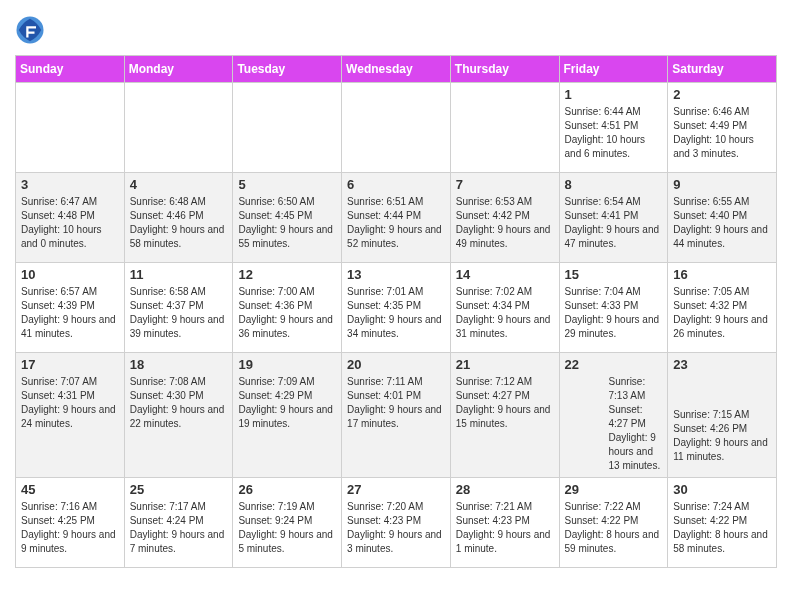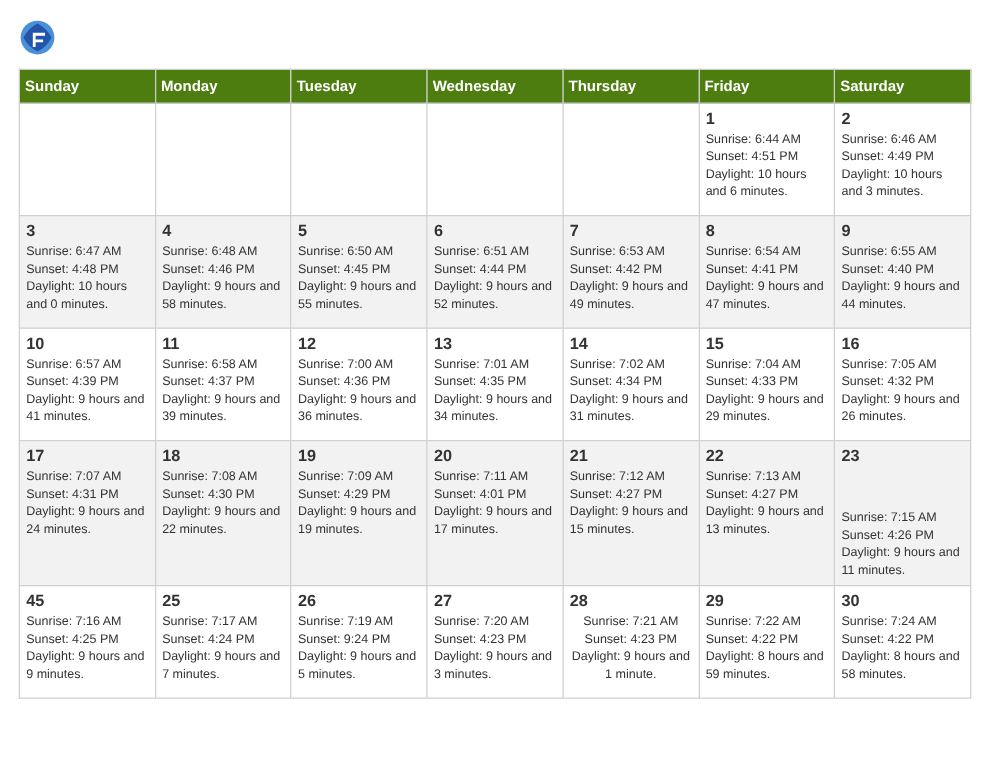--- a/index.html
+++ b/index.html
@@ -8,21 +8,21 @@
     .header { display: flex; justify-content: space-between; align-items: flex-start; margin-bottom: 10px; }
     .logo { display: flex; align-items: center; }
     .logo-text { display: flex; flex-direction: column; }
     .logo-general { font-size: 18px; font-weight: bold; color: #333; }
     .logo-blue { font-size: 18px; font-weight: bold; color: #4a90d9; }
     .logo-icon { width: 30px; height: 30px; margin-right: 5px; }
     .title-block { text-align: right; }
     .month-title { font-size: 32px; font-weight: normal; color: #333; }
     .location { font-size: 15px; color: #555; }
     table { width: 100%; border-collapse: collapse; table-layout: fixed; }
-    thead tr { background-color: #4d7c0f; }
+    thead tr { background-color: #d946ef; }
     thead th { color: #fff; font-size: 12px; font-weight: bold; padding: 6px 4px; text-align: left; border: 1px solid #ccc; }
     tbody tr { background-color: #fff; }
     tbody tr:nth-child(even) { background-color: #f2f2f2; }
     td { border: 1px solid #d0d0d0; vertical-align: top; padding: 4px 5px; font-size: 10px; color: #333; height: 90px; width: 14.28%; }
     .day-num { font-size: 13px; font-weight: bold; display: block; margin-bottom: 3px; }
     .cell-info { font-size: 10px; line-height: 1.4; }
     .empty { background: #fff; }
     tbody tr:nth-child(even) .empty { background: #f2f2f2; }
   </style>
 </head>
@@ -193,21 +193,21 @@
 Daylight: 9 hours and 17 minutes.</div>
           </td>
           <td>
             <span class="day-num">21</span>
             <div class="cell-info" style="white-space: pre-line;">Sunrise: 7:12 AM
 Sunset: 4:27 PM
 Daylight: 9 hours and 15 minutes.</div>
           </td>
           <td>
             <span class="day-num">22</span>
-            <div class="cell-info" style="white-space: pre-line;">Sunrise: 7:13 AM
+            <div class="cell-info" style="white-space: pre-line; margin-left: 44px;">Sunrise: 7:13 AM
 Sunset: 4:27 PM
 Daylight: 9 hours and 13 minutes.</div>
           </td>
           <td>
             <span class="day-num">23</span>
             <div class="cell-info" style="white-space: pre-line; margin-top: 36px;">Sunrise: 7:15 AM
 Sunset: 4:26 PM
 Daylight: 9 hours and 11 minutes.</div>
           </td>
         </tr>
@@ -231,21 +231,21 @@
 Daylight: 9 hours and 5 minutes.</div>
           </td>
           <td>
             <span class="day-num">27</span>
             <div class="cell-info" style="white-space: pre-line;">Sunrise: 7:20 AM
 Sunset: 4:23 PM
 Daylight: 9 hours and 3 minutes.</div>
           </td>
           <td>
             <span class="day-num">28</span>
-            <div class="cell-info" style="white-space: pre-line; text-align: center;">Sunrise: 7:21 AM
+            <div class="cell-info" style="white-space: pre-line;">Sunrise: 7:21 AM
 Sunset: 4:23 PM
 Daylight: 9 hours and 1 minute.</div>
           </td>
           <td>
             <span class="day-num">29</span>
             <div class="cell-info" style="white-space: pre-line;">Sunrise: 7:22 AM
 Sunset: 4:22 PM
 Daylight: 8 hours and 59 minutes.</div>
           </td>
           <td>

